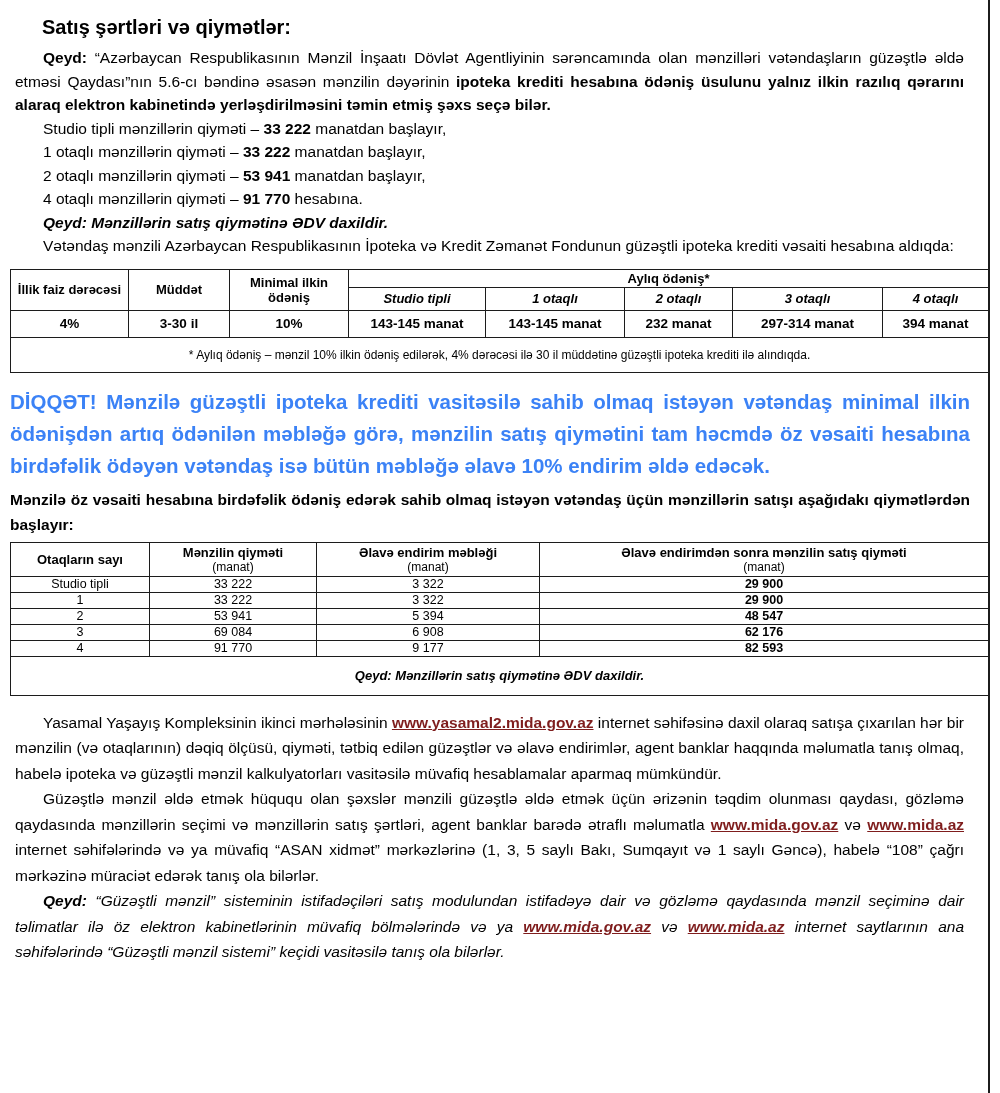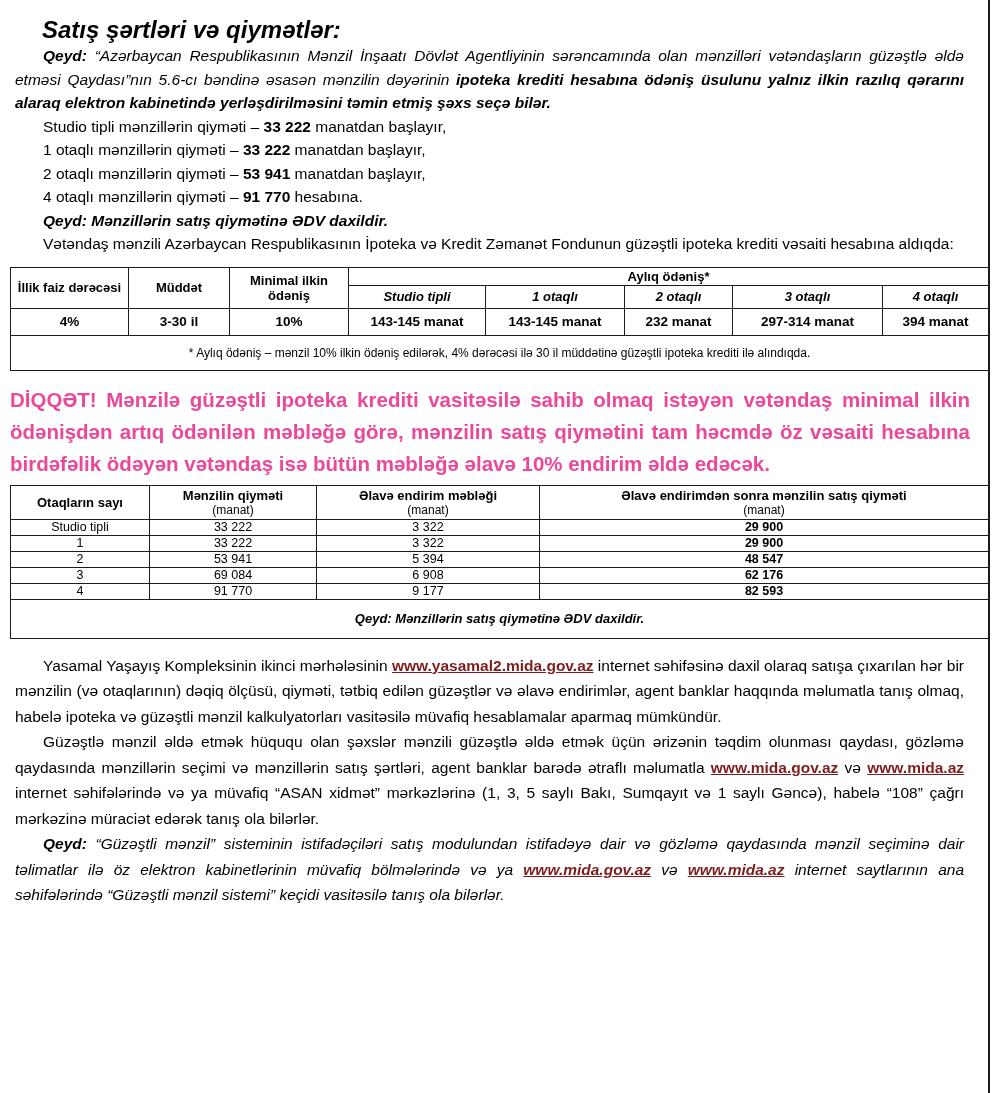--- a/index.html
+++ b/index.html
@@ -4,44 +4,44 @@
 <style>
   html,body { margin:0; padding:0; background:#ffffff; }
   .page {
     position:relative; width:1000px; height:1093px; overflow:hidden;
     background:#ffffff; color:#000;
     font-family:"Liberation Sans","DejaVu Sans",sans-serif;
   }
   .right-rule { position:absolute; top:0; left:988px; width:2px; height:1093px; background:#1c1c1c; }
   .content { padding-top:12px; }
 
-  .doc-title { font-size:24px; font-weight:700; margin:4px 36px 0 42px;font-style:italic; }
+  .doc-title { font-size:20px; font-weight:700; margin:4px 36px 7px 42px; }
 
   .para { font-size:15.5px; line-height:23.5px; text-align:justify; margin:0 36px 0 15px; }
   .para.indent { text-indent:28px; }
   .b { font-weight:700; }
-  .i { font-style:italic; }
+  .i { }
   .link { font-weight:700; text-decoration:underline; color:#7f1d1d; cursor:pointer; }
 
   .price-block { margin-top:0; }
   .price-line { font-size:15.5px; line-height:23.5px; margin-left:43px; margin-right:36px; }
   .vat-note { font-size:15.5px; line-height:23.5px; margin-left:43px; font-weight:700; font-style:italic; }
 
   table { border-collapse:collapse; table-layout:fixed; width:978px; margin-left:10px; }
   th, td { border:1.6px solid #1c1c1c; text-align:center; vertical-align:middle; padding:1px 2px; overflow:hidden; }
 
   .t1 { margin-top:11px; }
   .t1 th { font-size:13px; font-weight:700; }
   .t1 .group-h { height:17px; padding:0 0; }
   .t1 .sub-h { font-style:italic; height:20px; }
   .t1 .data td { font-size:13.5px; font-weight:700; height:24px; }
   .t1 .footnote td { font-size:12px; font-weight:400; height:26px; padding:4px 6px;border-radius:8px; }
 
   .attention {
-    color:#ec4899; font-size:20.5px; font-weight:700; line-height:32px;
+    color:#3b82f6; font-size:20.5px; font-weight:700; line-height:32px;
     text-align:justify; margin:13px 30px 5px 10px;
   }
   .cash-intro {
     font-size:15.5px; font-weight:700; line-height:25px;
     text-align:justify; margin:0 30px 5px 10px;
   }
 
   .t2 th { font-size:13px; font-weight:700; padding:2px 2px; }
   .t2 th .unit { font-size:12px; font-weight:400; }
   .t2 td { font-size:12.5px; height:15px; padding:0 2px; }
@@ -111,20 +111,21 @@
           <td>394 manat</td>
         </tr>
         <tr class="footnote">
           <td colspan="8">* Aylıq ödəniş – mənzil 10% ilkin ödəniş edilərək, 4% dərəcəsi ilə 30 il müddətinə güzəştli ipoteka krediti ilə alındıqda.</td>
         </tr>
       </tbody>
     </table>
 
     <p class="attention">DİQQƏT! Mənzilə güzəştli ipoteka krediti vasitəsilə sahib olmaq istəyən vətəndaş minimal ilkin ödənişdən artıq ödənilən məbləğə görə, mənzilin satış qiymətini tam həcmdə öz vəsaiti hesabına birdəfəlik ödəyən vətəndaş isə bütün məbləğə əlavə 10% endirim əldə edəcək.</p>
 
+    <p class="cash-intro">Mənzilə öz vəsaiti hesabına birdəfəlik ödəniş edərək sahib olmaq istəyən vətəndaş üçün mənzillərin satışı aşağıdakı qiymətlərdən başlayır:</p>
 
     <table class="t2">
       <colgroup>
           <col style="width:139px">
           <col style="width:167px">
           <col style="width:223px">
           <col style="width:449px">
         </colgroup>
       <tbody>
         <tr>

